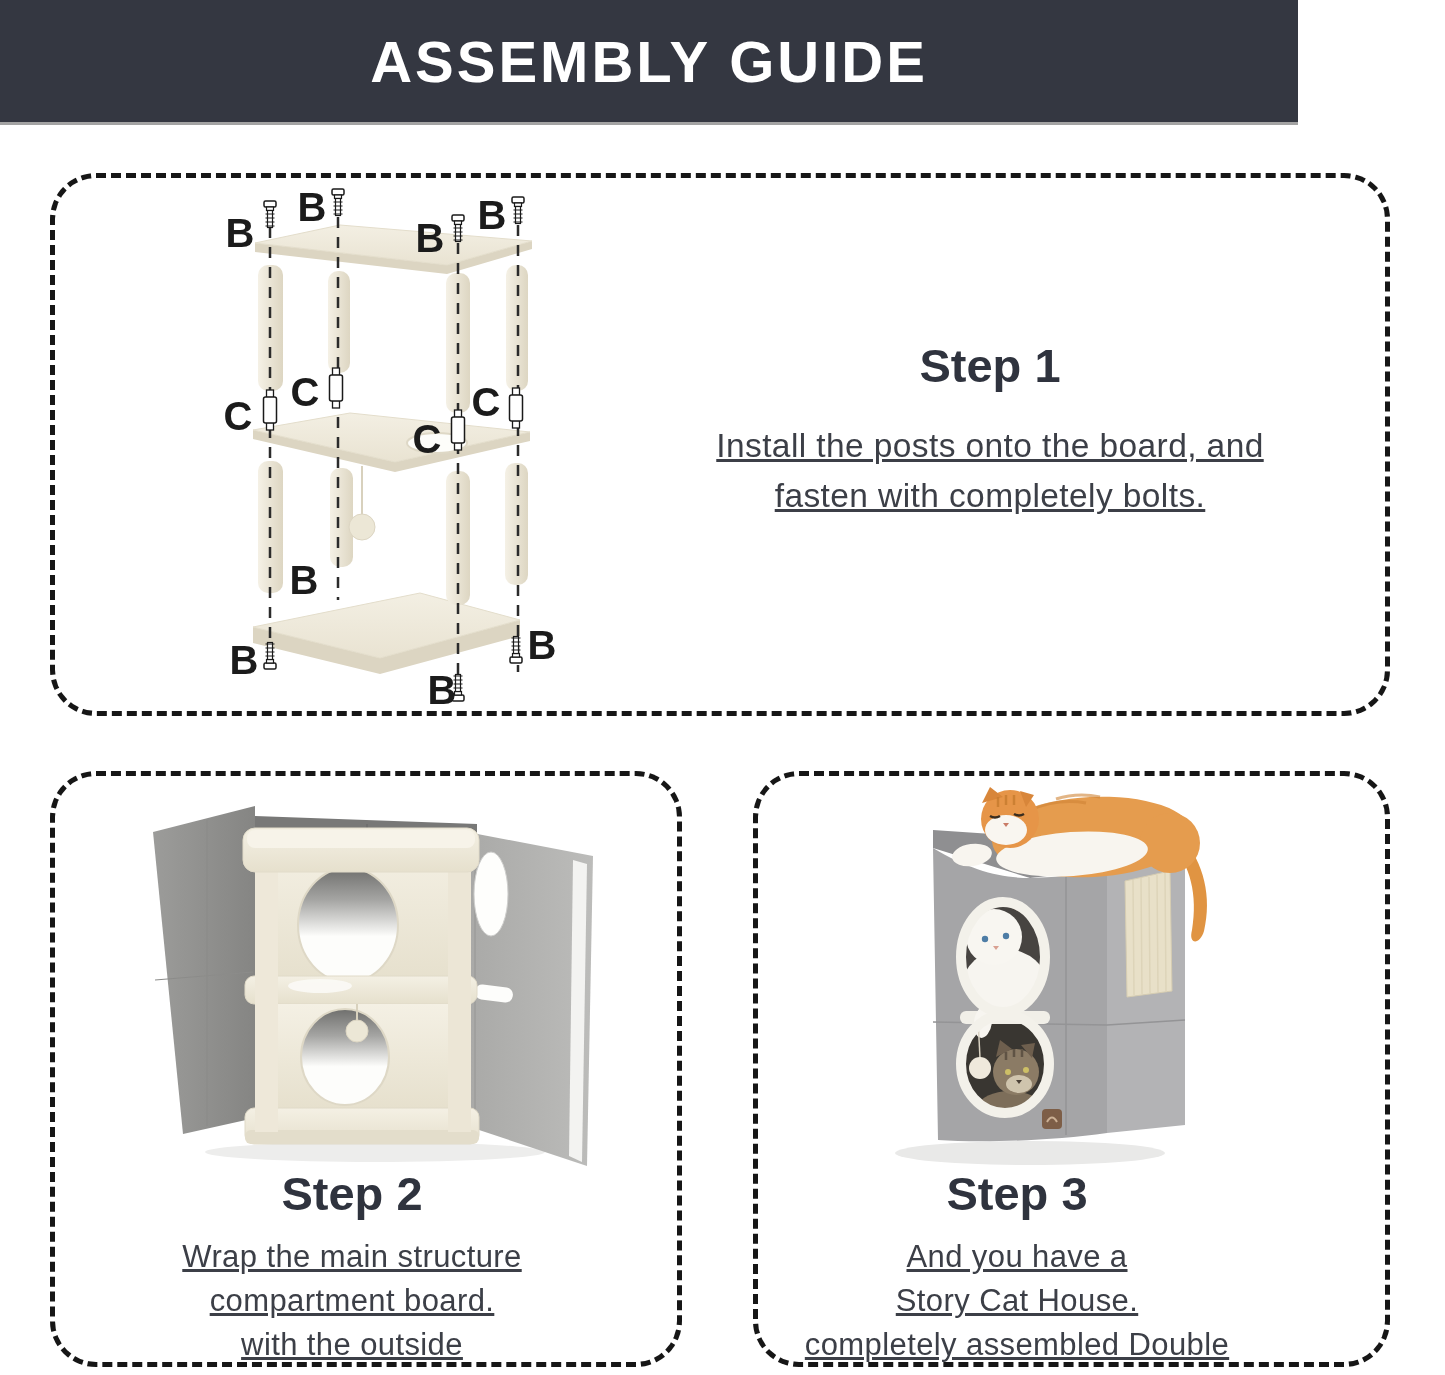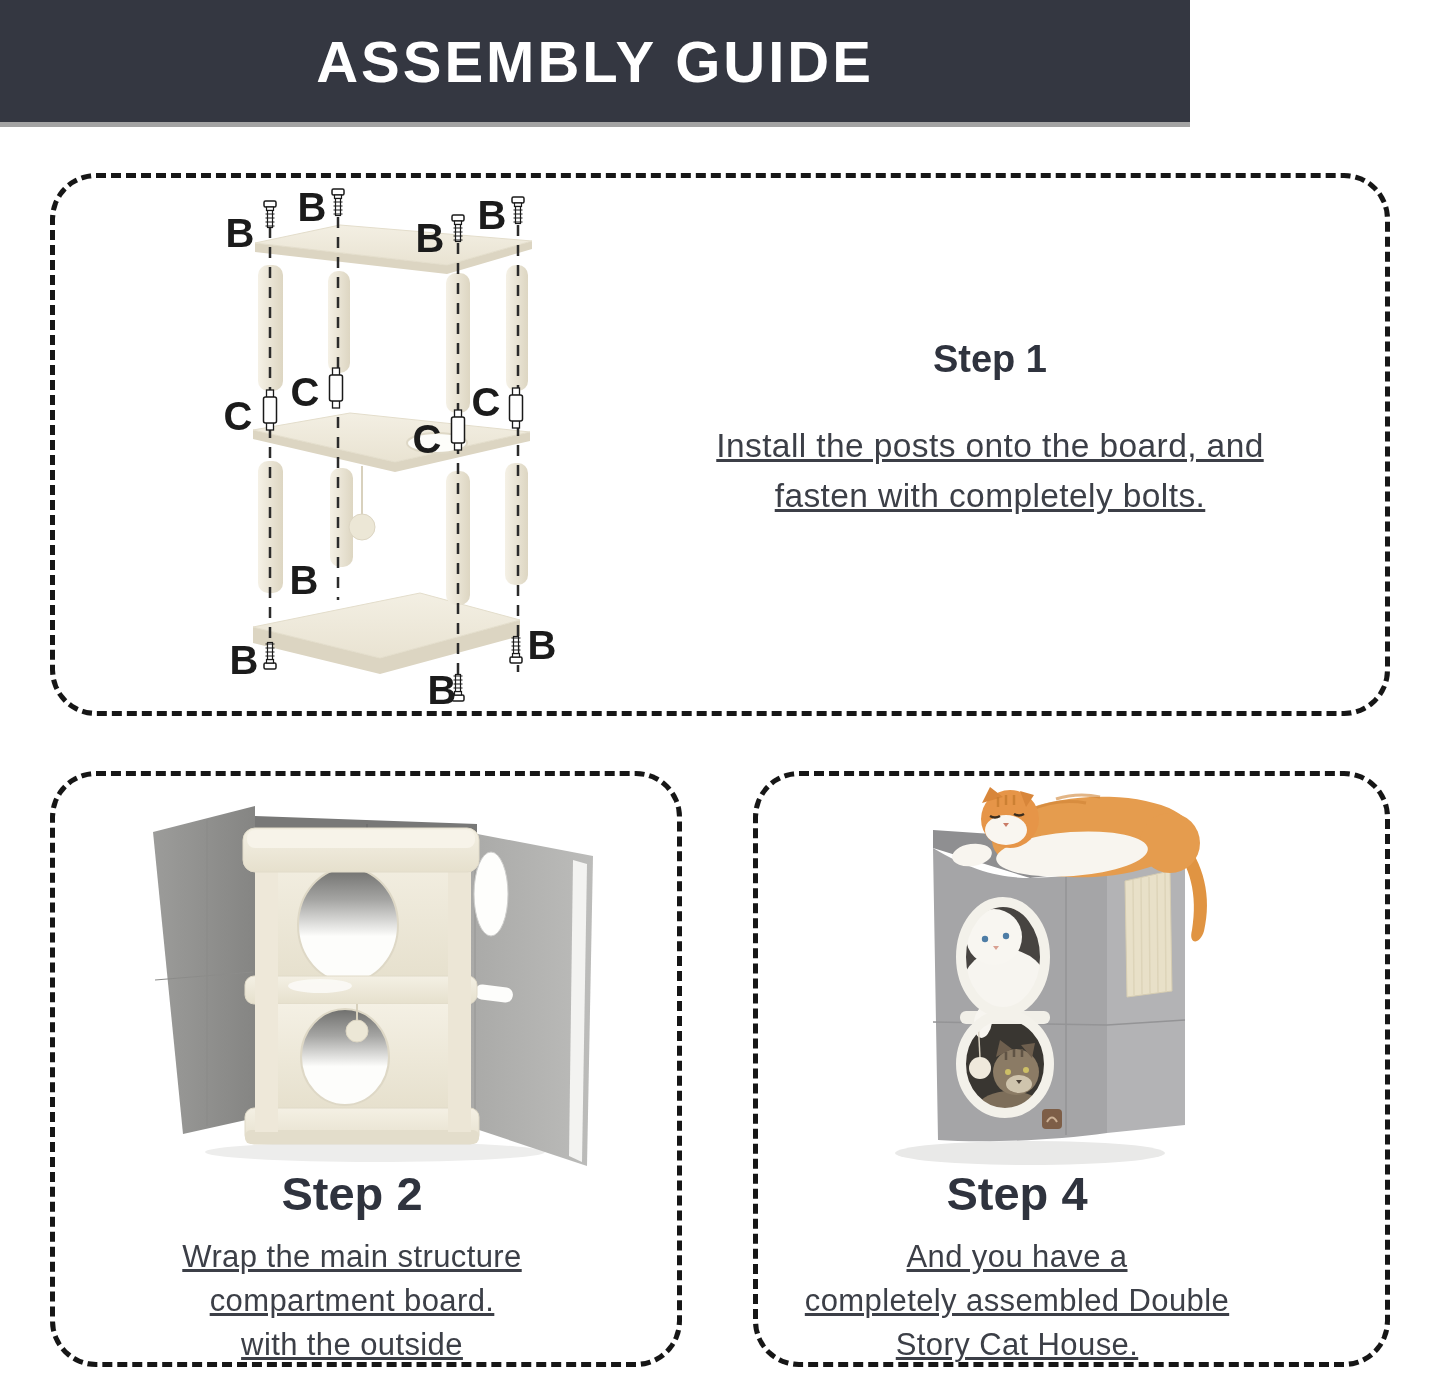--- a/index.html
+++ b/index.html
@@ -1,42 +1,42 @@
 <!DOCTYPE html>
 <html style="--header-bg: #343741; --header-text: #ffffff; --step-title: #2f333e; --body-text: #3c3f47; --label-text: #1b1b1b; --border-col: #161616; --board-cream: #f1ecdf; --board-edge: #dcd5c2; --panel-gray: #9a9a98; --panel-gray-light: #b4b4b2; --back-gray: #787877; --fabric-gray: #a5a5a7; --fabric-side: #b3b3b5; --sisal: #e8e0c8; --cat-orange: #e59c4e; --cat-white: #f7f5f0; --cat-tabby: #8b7b65;"><head>
 <meta charset="utf-8">
 <title>Assembly Guide</title>
 <style>
   html,body{margin:0;padding:0;background:#ffffff;}
   .page{position:relative;width:1445px;height:1375px;background:#fff;overflow:hidden;
         font-family:"Liberation Sans",sans-serif;}
   
-  .banner{position:absolute;left:0;top:0;width:1190px;height:122px;
-          background:var(--header-bg,#343741);border-bottom:5px solid #a3a3a3;
+  .banner{position:absolute;left:0;top:0;width:1298px;height:122px;
+          background:var(--header-bg,#343741);border-bottom:3px solid #a3a3a3;
           display:flex;align-items:center;justify-content:center;}
   .banner-title{color:var(--header-text,#ffffff);font-size:58px;font-weight:700;
                 letter-spacing:3px;margin:0;}
   
   .panel{position:absolute;background:#ffffff;border:5px dashed var(--border-col,#161616);
          border-radius:46px;}
   #panel1{left:50px;top:173px;width:1330px;height:533px;}
   #panel2{left:50px;top:771px;width:622px;height:586px;}
   #panel3{left:753px;top:771px;width:627px;height:586px;}
   
   .illus{position:absolute;}
   #diagram-svg{left:200px;top:185px;}
   #wrap-svg{left:95px;top:780px;}
   #house-svg{left:820px;top:785px;}
   
   .step-text{position:absolute;text-align:center;}
   #step1-text{left:660px;top:338px;width:660px;}
   #step2-text{left:92px;top:1166px;width:520px;}
   #step3-text{left:757px;top:1166px;width:520px;}
   .step-title{color:var(--step-title,#2f333e);font-weight:700;margin:0;}
-  #step1-text .step-title{font-size:38px;margin-bottom:40px;}
+  #step1-text .step-title{font-size:47px;margin-bottom:28px;}
   #step2-text .step-title,#step3-text .step-title{font-size:47px;margin-bottom:14px;}
   .step-line{color:var(--body-text,#3c3f47);letter-spacing:0.4px;text-decoration:underline;}
   #step1-text .step-line{font-size:33.5px;line-height:50px;}
   #step2-text .step-line,#step3-text .step-line{font-size:31px;line-height:44px;text-align:center;}
   
   .plabel{font-family:"Liberation Sans",sans-serif;font-size:40px;font-weight:700;
           fill:var(--label-text,#1b1b1b);}
 </style>
 </head>
 <body>
@@ -277,19 +277,19 @@
   </div>
 
   <div class="step-text" id="step2-text">
     <h2 class="step-title">Step 2</h2>
     <div class="step-line">Wrap the main structure</div>
     <div class="step-line">compartment board.</div>
     <div class="step-line">with the outside</div>
   </div>
 
   <div class="step-text" id="step3-text">
-    <h2 class="step-title">Step 4</h2>
+    <h2 class="step-title">Step 3</h2>
     <div class="step-line">And you have a</div>
+    <div class="step-line">Story Cat House.</div>
     <div class="step-line">completely assembled Double</div>
-    <div class="step-line">Story Cat House.</div>
   </div>
 
 </div>
 
 </body></html>

